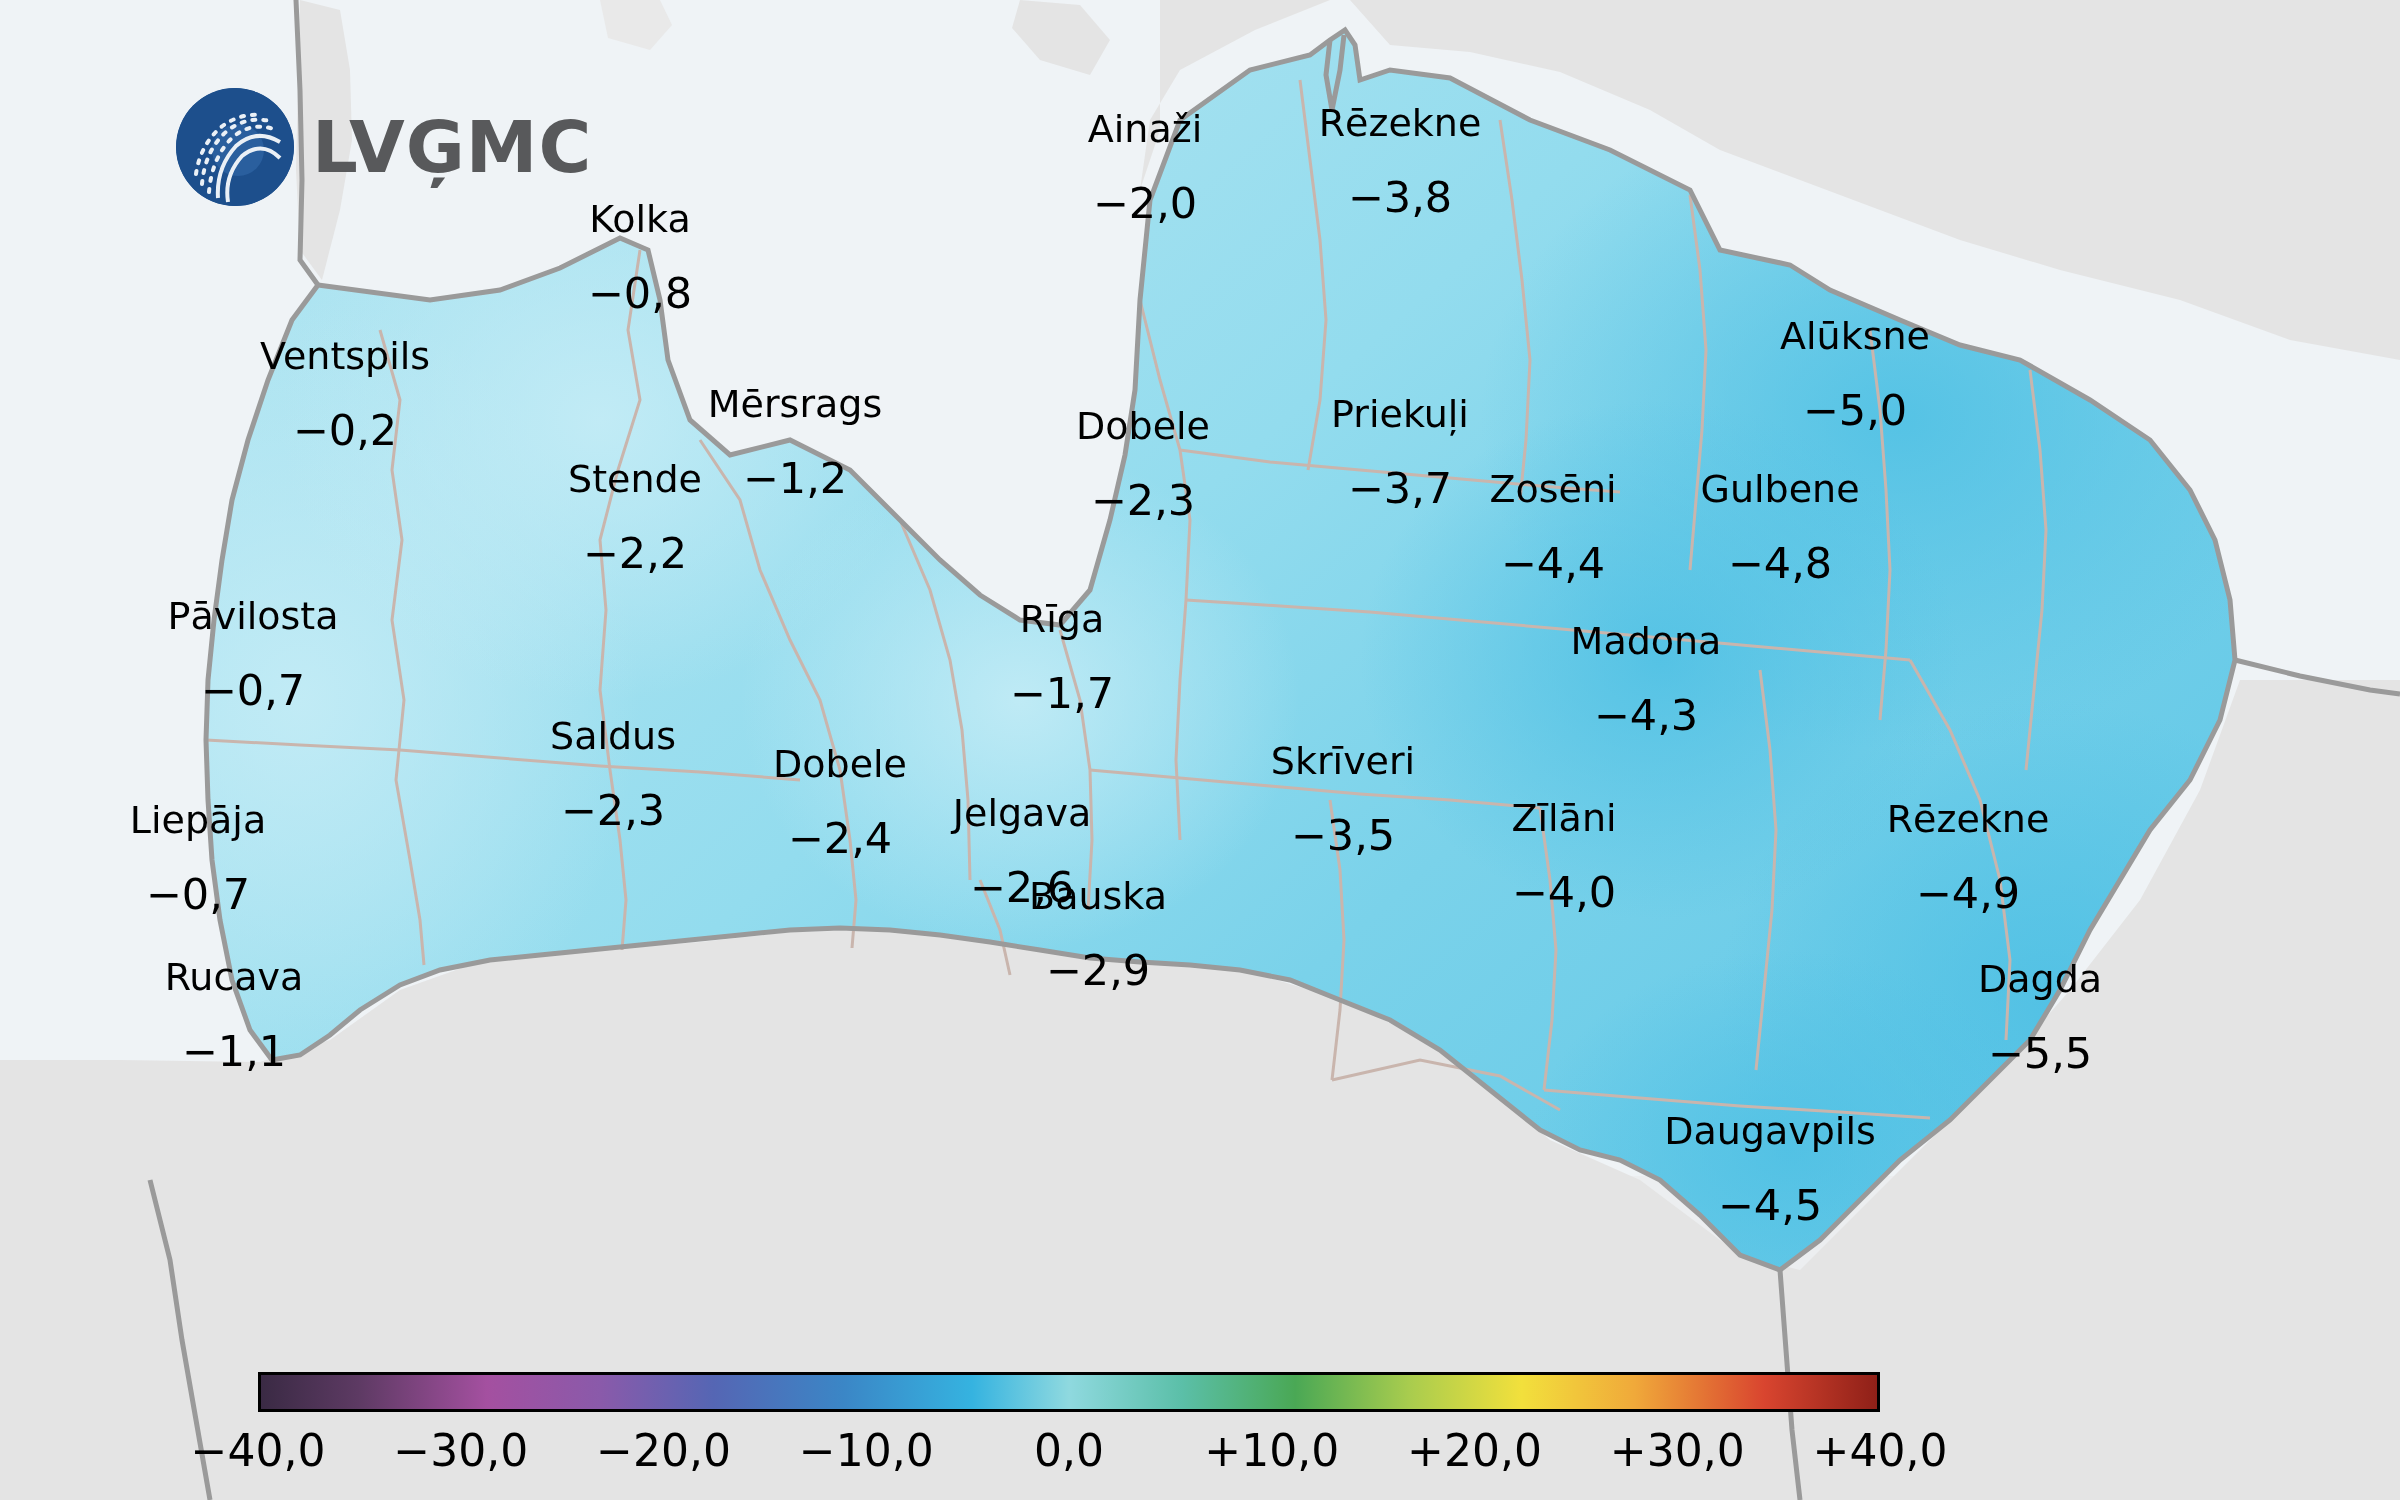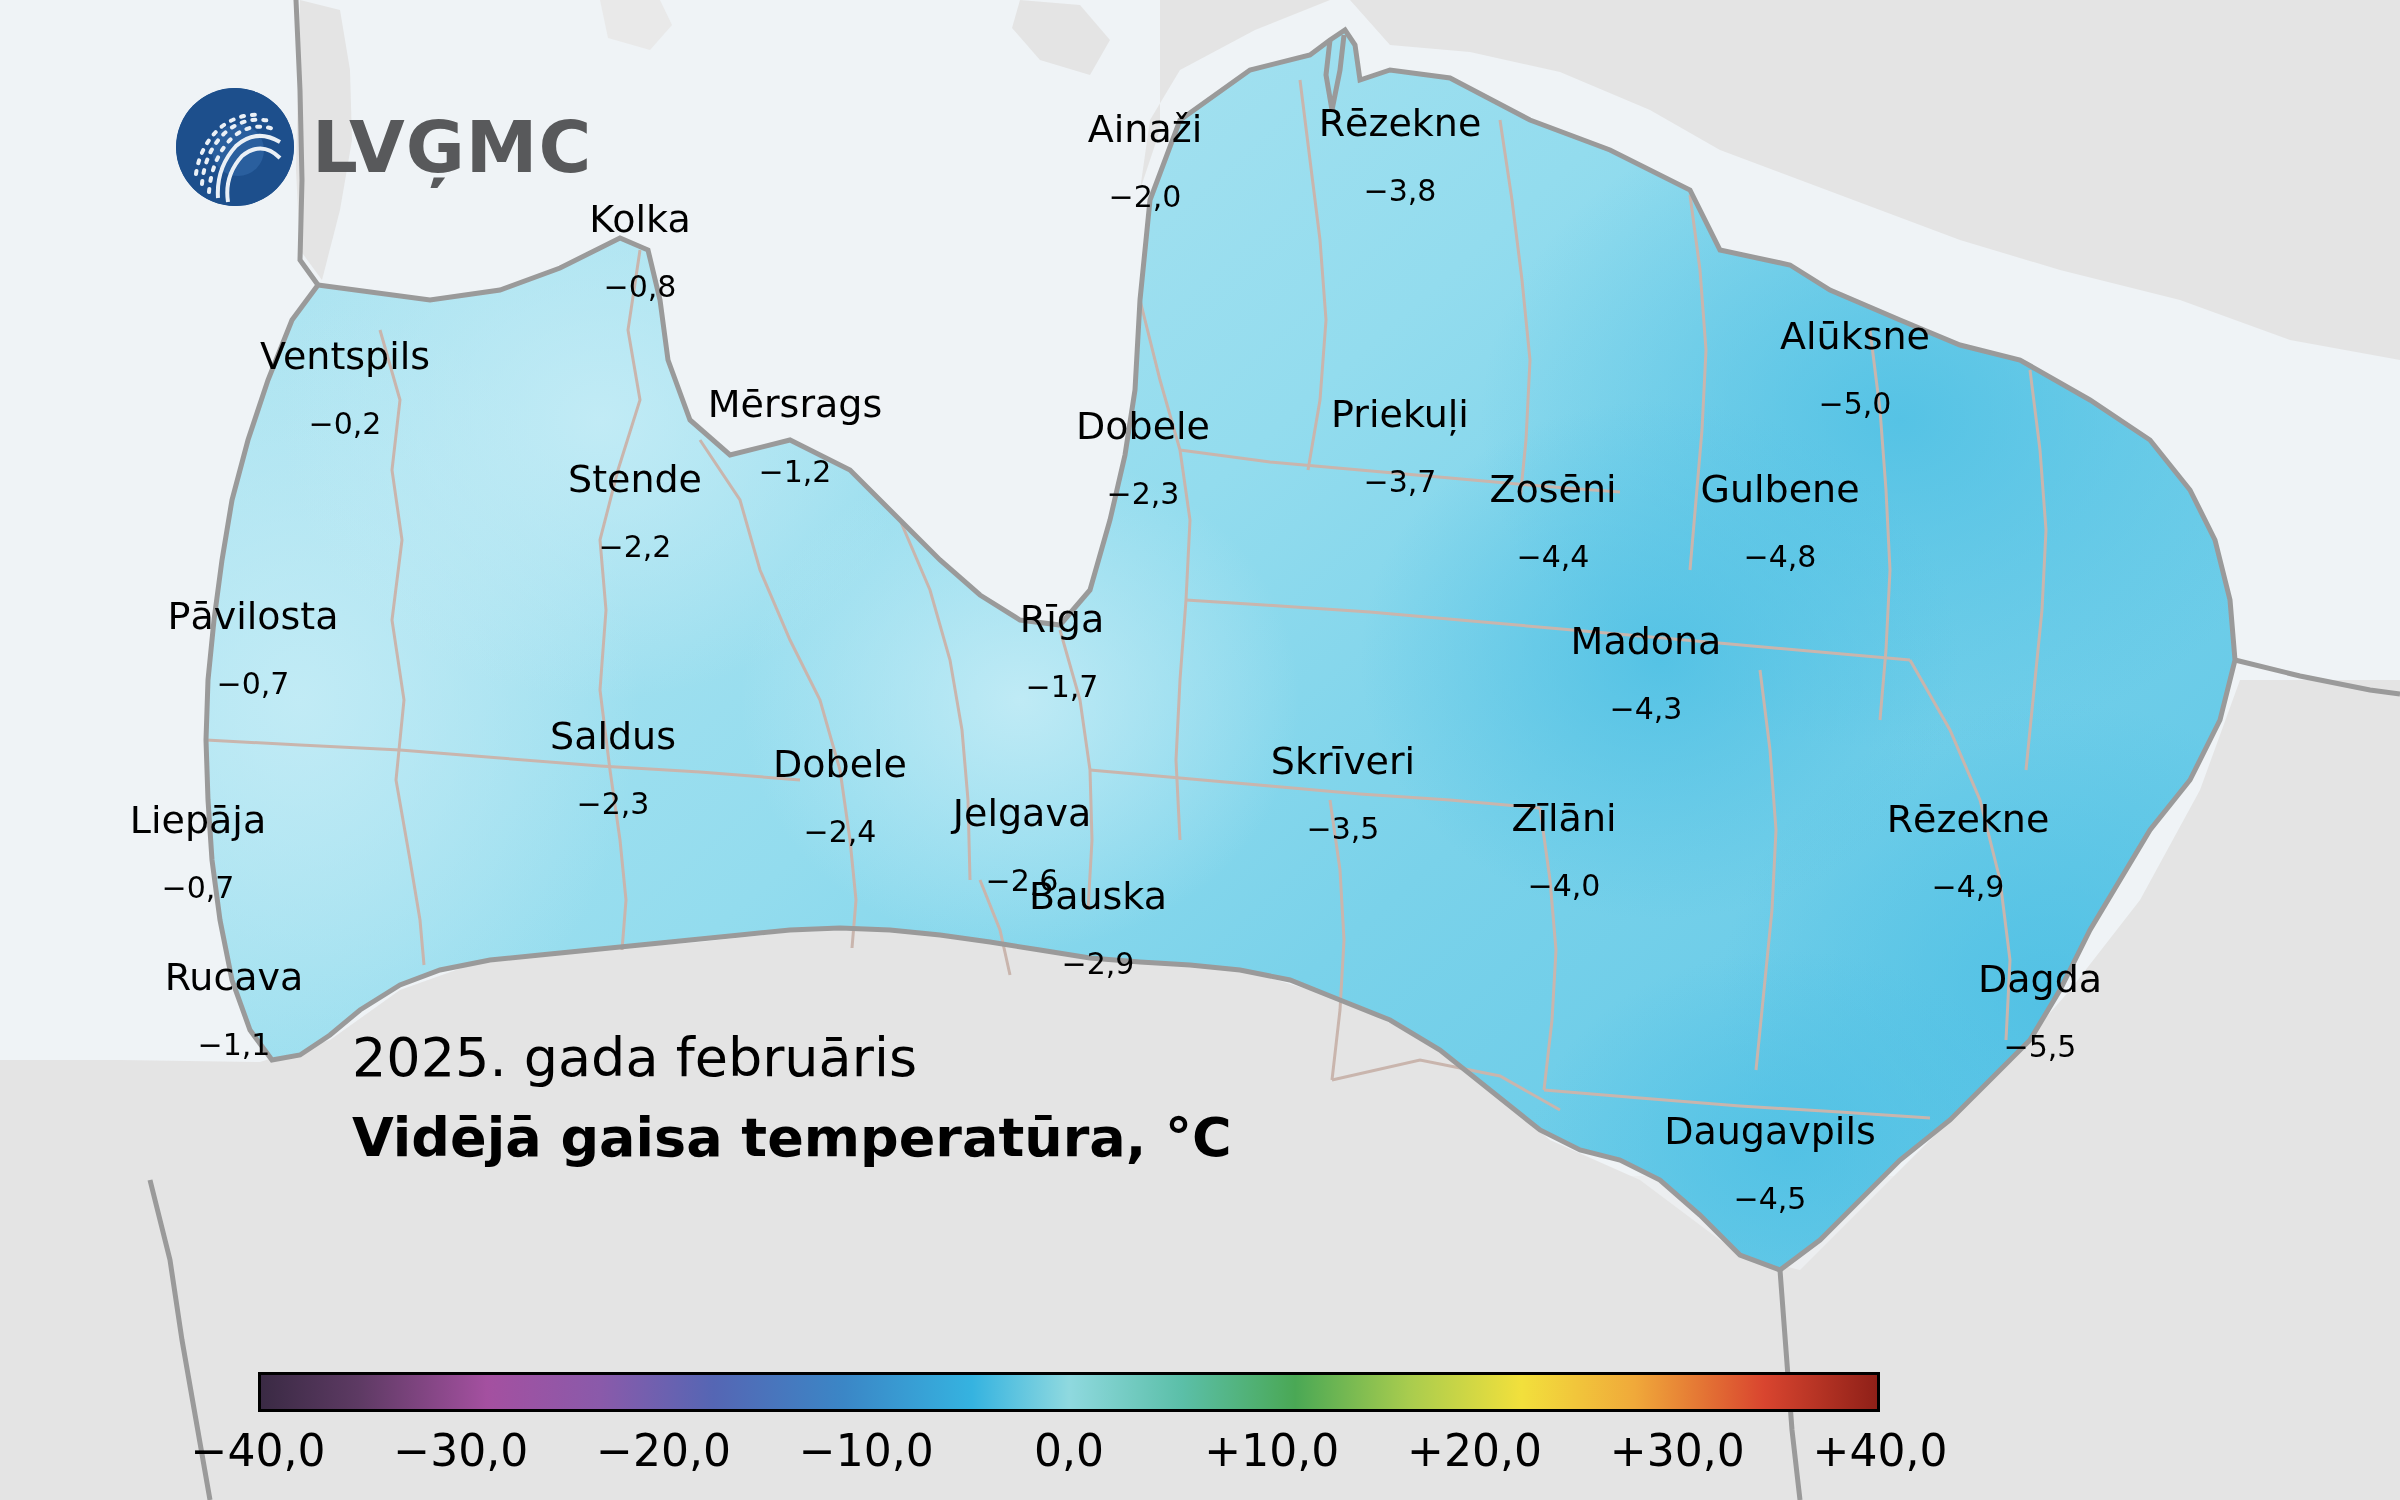--- a/index.html
+++ b/index.html
@@ -31,21 +31,21 @@
     margin: 0 auto; position: relative;
   }
   .station .nm {
     position: absolute; left: 50%; transform: translateX(-50%);
     bottom: 10px; white-space: nowrap;
     font-size: 38px; color: #000; line-height: 1;
   }
   .station .vl {
     position: absolute; left: 50%; transform: translateX(-50%);
     top: 24px; white-space: nowrap;
-    font-size: 30px; color: #000; line-height: 1;
+    font-size: 43px; color: #000; line-height: 1;
   }
 
   
   #title-block { position: absolute; left: 352px; top: 1024px; }
   #t1 { font-size: 54px; color: #000; line-height: 1.25; }
   #t2 { font-size: 54px; color: #000; font-weight: bold; line-height: 1.25; margin-top: 12px; }
 
   
   #cbar-wrap { position: absolute; left: 258px; top: 1372px; width: 1622px; }
   #cbar {
@@ -231,24 +231,20 @@
       <div class="station" style="left: 1553px; top: 518px;"><span class="nm">Zosēni</span><span class="dot"></span><span class="vl">−4,4</span></div>
       <div class="station" style="left: 1780px; top: 518px;"><span class="nm">Gulbene</span><span class="dot"></span><span class="vl">−4,8</span></div>
       <div class="station" style="left: 1646px; top: 670px;"><span class="nm">Madona</span><span class="dot"></span><span class="vl">−4,3</span></div>
       <div class="station" style="left: 1343px; top: 790px;"><span class="nm">Skrīveri</span><span class="dot"></span><span class="vl">−3,5</span></div>
       <div class="station" style="left: 1564px; top: 847px;"><span class="nm">Zīlāni</span><span class="dot"></span><span class="vl">−4,0</span></div>
       <div class="station" style="left: 1968px; top: 848px;"><span class="nm">Rēzekne</span><span class="dot"></span><span class="vl">−4,9</span></div>
       <div class="station" style="left: 2040px; top: 1008px;"><span class="nm">Dagda</span><span class="dot"></span><span class="vl">−5,5</span></div>
       <div class="station" style="left: 1770px; top: 1160px;"><span class="nm">Daugavpils</span><span class="dot"></span><span class="vl">−4,5</span></div>
     </div>
 
-  <div id="title-block">
-    <div id="t1">2025. gada februāris</div>
-    <div id="t2">Vidējā gaisa temperatūra, °C</div>
-  </div>
 
   <div id="cbar-wrap">
     <div id="cbar"></div>
     <div id="cbar-ticks">
         <span style="left: 0%;">−40,0</span>
         <span style="left: 12.5%;">−30,0</span>
         <span style="left: 25%;">−20,0</span>
         <span style="left: 37.5%;">−10,0</span>
         <span style="left: 50%;">0,0</span>
         <span style="left: 62.5%;">+10,0</span>

